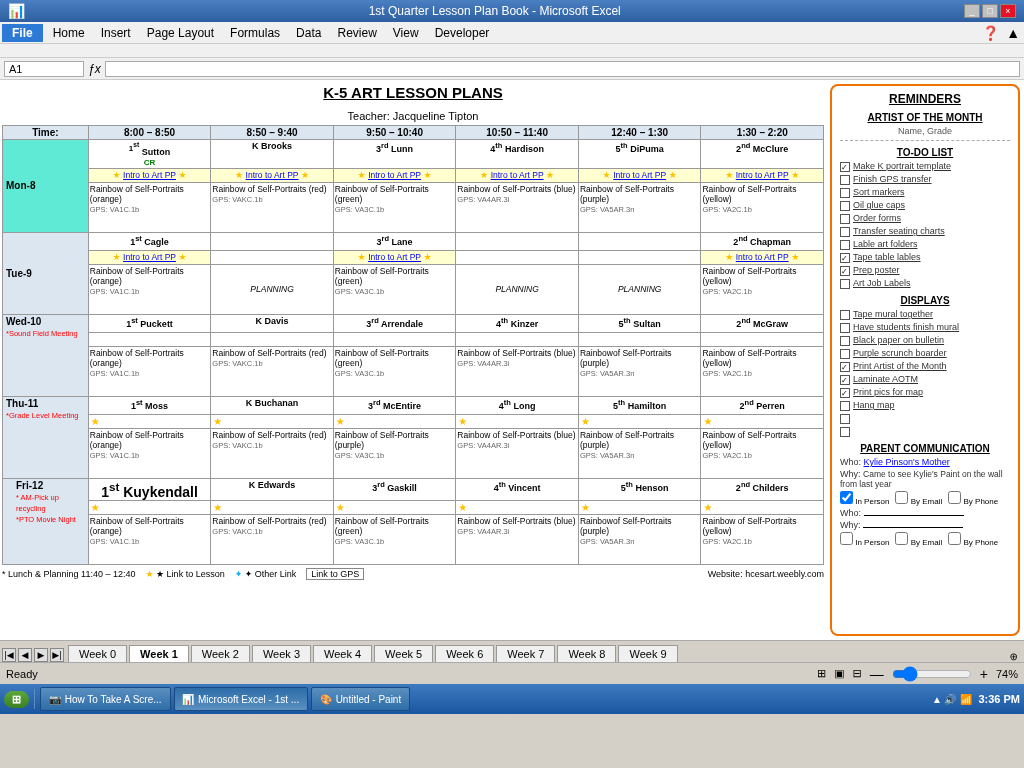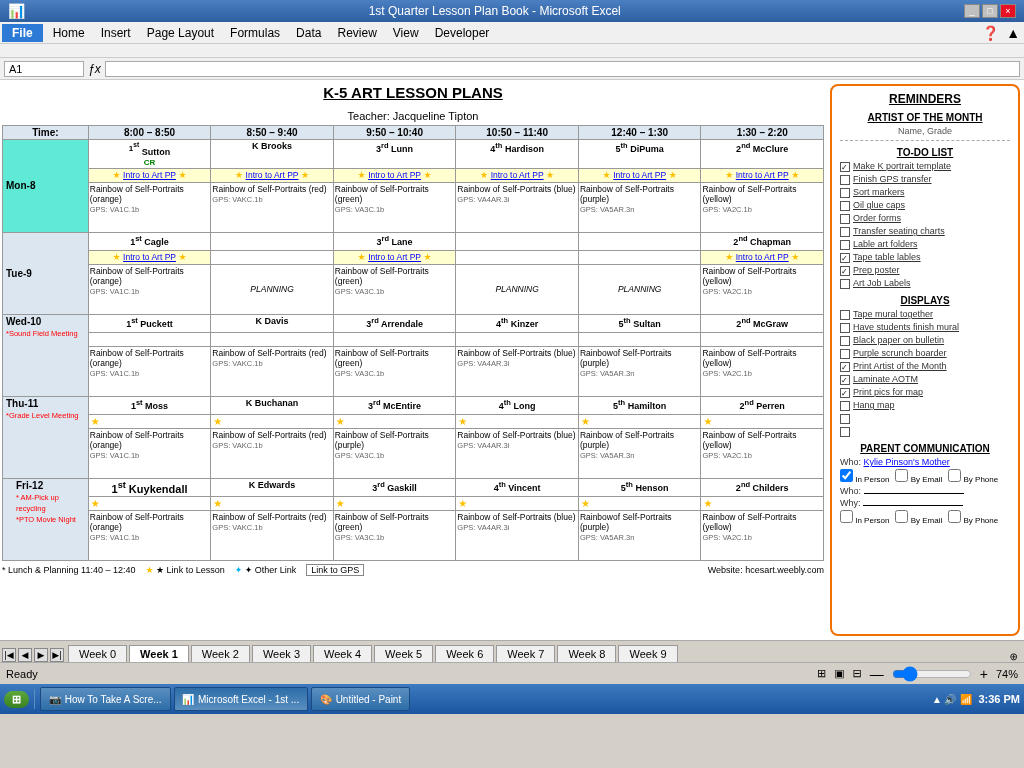--- a/index.html
+++ b/index.html
@@ -247,21 +247,21 @@
         <td style="font-size:8.5px; vertical-align:top; padding:1px;">Rainbow of Self-Portraits (orange)<br><span style="font-size:7.5px;color:#666;">GPS: VA1C.1b</span></td>
         <td style="font-size:8.5px; vertical-align:top; padding:1px;">Rainbow of Self-Portraits (red)<br><span style="font-size:7.5px;color:#666;">GPS: VAKC.1b</span></td>
         <td style="font-size:8.5px; vertical-align:top; padding:1px;">Rainbow of Self-Portraits (purple)<br><span style="font-size:7.5px;color:#666;">GPS: VA3C.1b</span></td>
         <td style="font-size:8.5px; vertical-align:top; padding:1px;">Rainbow of Self-Portraits (blue)<br><span style="font-size:7.5px;color:#666;">GPS: VA4AR.3i</span></td>
         <td style="font-size:8.5px; vertical-align:top; padding:1px;">Rainbow of Self-Portraits (purple)<br><span style="font-size:7.5px;color:#666;">GPS: VA5AR.3n</span></td>
         <td style="font-size:8.5px; vertical-align:top; padding:1px;">Rainbow of Self-Portraits (yellow)<br><span style="font-size:7.5px;color:#666;">GPS: VA2C.1b</span></td>
       </tr>
 
       <tr style="height:18px;">
         <td rowspan="3" style="background:#dce6f1; font-weight:bold; font-size:10px; vertical-align:top; text-align:left; padding-left:13px;">Fri-12<br><span style="color:red; font-size:7.5px; font-weight:normal;">* AM-Pick up recycling<br>*PTO Movie Night</span></td>
-        <td style="text-align:center; font-size:11px; font-weight:bold;">1<sup>st</sup> Kuykendall</td>
+        <td style="text-align:center; font-size:14px; font-weight:bold;">1<sup>st</sup> Kuykendall</td>
         <td style="text-align:center; font-size:9px; font-weight:bold;">K Edwards</td>
         <td style="text-align:center; font-size:9px; font-weight:bold;">3<sup>rd</sup> Gaskill</td>
         <td style="text-align:center; font-size:9px; font-weight:bold;">4<sup>th</sup> Vincent</td>
         <td style="text-align:center; font-size:9px; font-weight:bold;padding-left:12px;">5<sup>th</sup> Henson</td>
         <td style="text-align:center; font-size:9px; font-weight:bold;">2<sup>nd</sup> Childers</td>
       </tr>
 
       <tr style="height:14px;">
         <td style="background:#fff;"><span style="color:#ffc000; font-size:10px;">★</span></td>
         <td style="background:#fff;"><span style="color:#ffc000; font-size:10px;">★</span></td>
@@ -387,20 +387,24 @@
         <span class="todo-text"></span>
       </div>
     </div>
 
     <div class="rem-section">PARENT COMMUNICATION</div>
 
     <div>
       <div class="parent-line">
         <span class="parent-label">Who: </span>
         <span class="parent-value">Kylie Pinson's Mother</span>
+      </div>
+      <div class="parent-line">
+        <span class="parent-label">Why: </span>
+        <span style="font-size:8.5px; color:#333;">Came to see Kylie's Paint on the wall from last year</span>
       </div>
       <div class="contact-row">
         <label><input type="checkbox" checked="" style=""> In Person</label>
         <label><input type="checkbox" style=""> By Email</label>
         <label><input type="checkbox" style=""> By Phone</label>
       </div>
       <div class="parent-line">
         <span class="parent-label">Who: </span>
         <span style="border-bottom:1px solid #000; display:inline-block; width:100px;"></span>
       </div>

